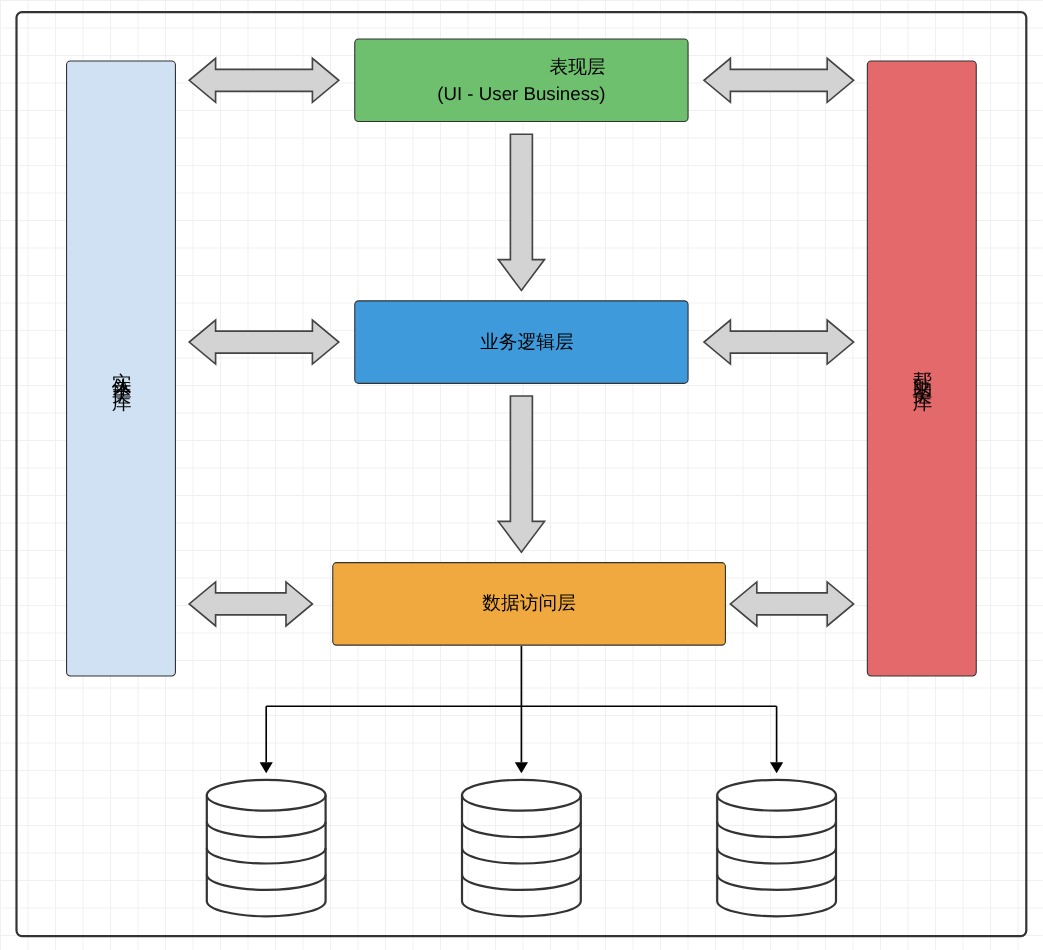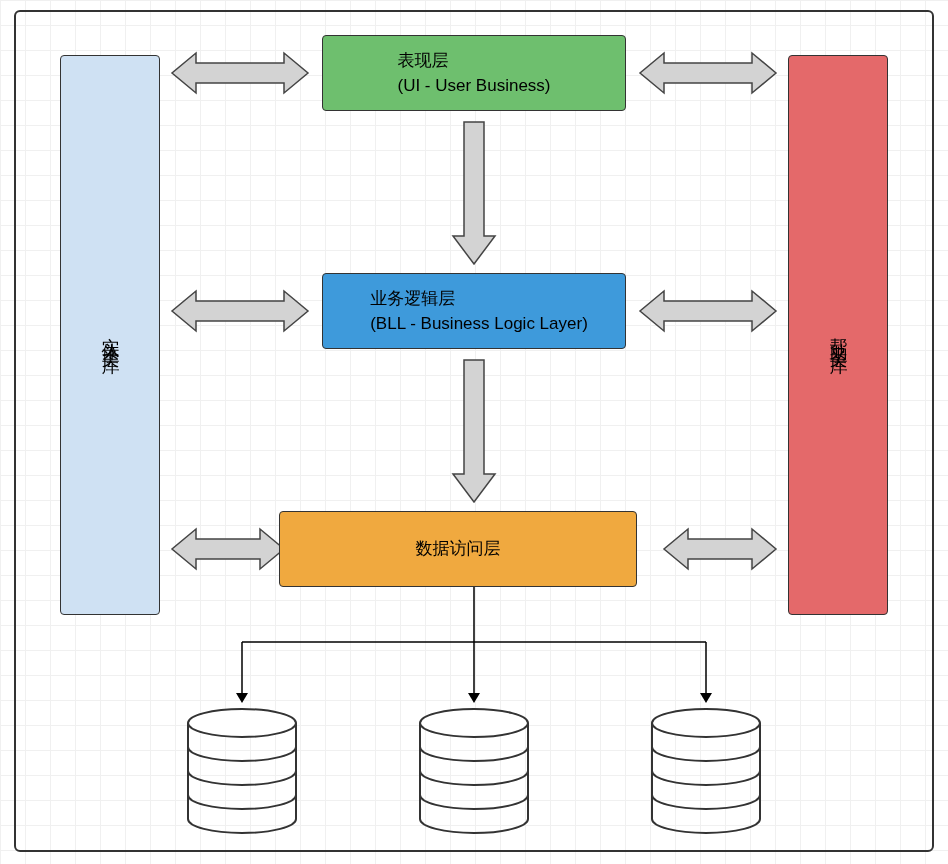--- a/index.html
+++ b/index.html
@@ -31,21 +31,21 @@
       border-radius: 6px;
       z-index: 1;
     }
     .box {
       position: absolute;
       border: 1px solid #333;
       border-radius: 4px;
       display: flex;
       align-items: center;
       justify-content: center;
-      text-align: left;
+      text-align: right;
       font-size: 17px;
       color: #000;
       z-index: 3;
       line-height: 1.5;
     }
     .side-box {
       writing-mode: vertical-rl;
       text-orientation: upright;
       letter-spacing: 6px;
       font-size: 18px;
@@ -54,21 +54,21 @@
     .box-bll   { background: #3E9ADB; }
     .box-dal   { background: #F0A93F; }
     .box-left  { background: #CFE1F3; }
     .box-right { background: #E4696A; }
 
     
     .side-left  { left: 60px;  top: 55px;  width: 100px; height: 560px; }
     .side-right { left: 788px; top: 55px;  width: 100px; height: 560px; }
     .layer-ui   { left: 322px; top: 35px;  width: 304px; height: 76px; }
     .layer-bll  { left: 322px; top: 273px; width: 304px; height: 76px; padding-left: 10px; }
-    .layer-dal  { left: 279px; top: 511px; width: 358px; height: 76px; }
+    .layer-dal  { left: 302px; top: 511px; width: 358px; height: 76px; }
 
     .arrow {
       position: absolute;
       z-index: 2;
     }
     .db-wrap {
       position: absolute;
       z-index: 3;
     }
   </style>
@@ -87,21 +87,20 @@
 
 <div class="box box-ui layer-ui">
   <div>
     <span>表现层</span><br>
     <span>(UI - User Business)</span>
   </div>
 </div>
 <div class="box box-bll layer-bll">
   <div>
     <span>业务逻辑层</span><br>
-    <span>(BLL - Business Logic Layer)</span>
   </div>
 </div>
 <div class="box box-dal layer-dal">
   <div>
     <span>数据访问层</span><br>
   </div>
 </div>
 
 <svg class="arrow" style="left:168px; top:50px;" width="144" height="46" viewBox="0 0 144 46">
   <path d="M28 13 L116 13 L116 3 L140 23 L116 43 L116 33 L28 33 L28 43 L4 23 L28 3 Z" fill="#D3D3D3" stroke="#444" stroke-width="1.5"></path>

